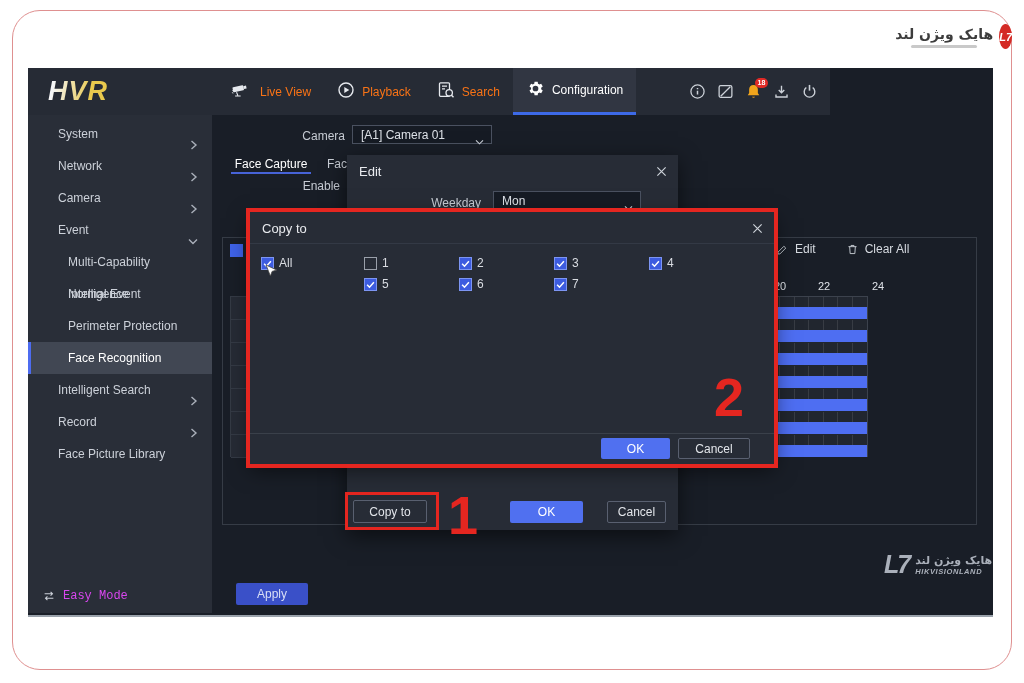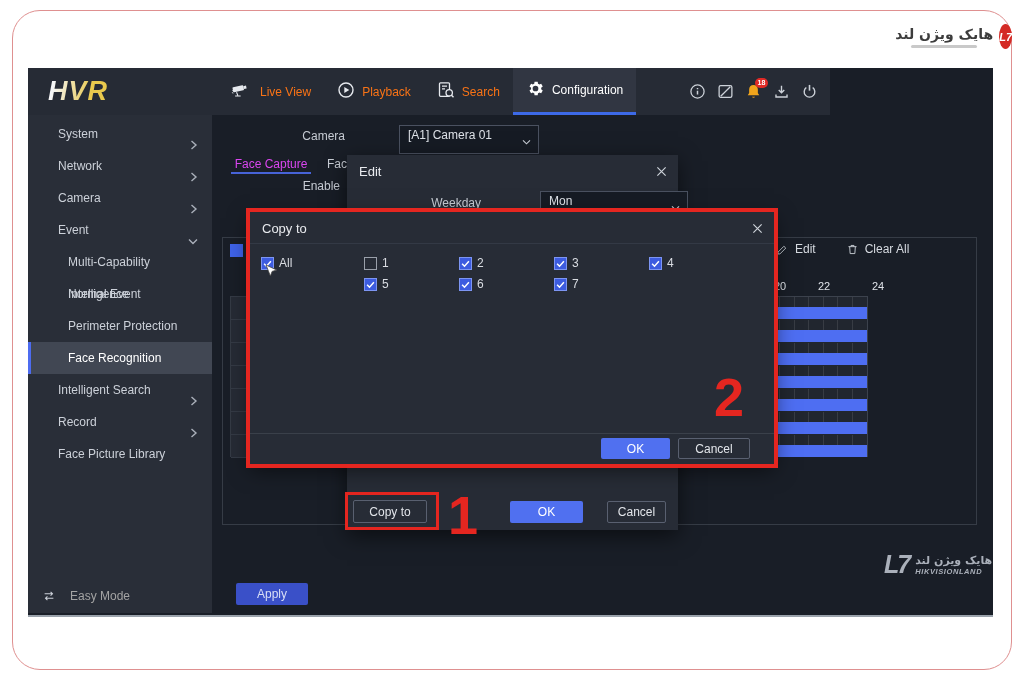--- a/index.html
+++ b/index.html
@@ -33,30 +33,30 @@
   .badge{position:absolute;top:-5px;right:-6px;min-width:11px;height:10px;border-radius:6px;background:#e02a26;
          color:#fff;font-size:7px;line-height:10px;text-align:center;padding:0 1px;font-weight:bold;}
 
   
   .sidebar{position:absolute;left:0;top:47px;width:184px;height:498px;background:#292e38;}
   .side-list{position:absolute;left:0;top:3px;right:0;}
   .side-item{position:relative;height:32px;line-height:32px;font-size:12px;color:#ccd1d9;padding-left:30px;cursor:pointer;box-sizing:border-box;}
   .side-item.lvl1{padding-left:40px;}
   .side-item.sel{background:#414753;border-left:3px solid #4d6cf0;padding-left:37px;color:#fff;}
   .side-item .chev{position:absolute;right:14px;top:12px;}
-  .easy{position:absolute;left:14px;bottom:10px;display:flex;align-items:center;gap:14px;font-size:12px;color:#a3a3a3;cursor:pointer;}
+  .easy{position:absolute;left:14px;bottom:10px;display:flex;align-items:center;gap:7px;font-size:12px;color:#d946ef;cursor:pointer;font-family:Liberation Mono, monospace;}
 
   
   .content{position:absolute;left:184px;top:47px;right:0;bottom:0;}
   .cam-label{position:absolute;left:240px;top:61px;width:77px;text-align:right;font-size:12px;color:#c6cbd3;}
-  .dd{position:absolute;height:29px;background:#161b24;border:1px solid #4a5160;box-sizing:border-box;
-      color:#dde1e7;font-size:12px;line-height:19px;padding-left:8px;cursor:pointer;margin-left:47px;}
+  .dd{position:absolute;height:19px;background:#161b24;border:1px solid #4a5160;box-sizing:border-box;
+      color:#dde1e7;font-size:12px;line-height:19px;padding-left:8px;cursor:pointer;}
   .dd .dchev{position:absolute;right:7px;top:7px;}
   .cam-dd{left:324px;top:57px;width:140px;}
-  .tab1{position:absolute;left:203px;top:89px;width:80px;text-align:center;font-size:12px;color:#d946ef;cursor:pointer;}
+  .tab1{position:absolute;left:203px;top:89px;width:80px;text-align:center;font-size:12px;color:#ffffff;cursor:pointer;}
   .tab1-under{position:absolute;left:203px;top:104px;width:80px;height:2px;background:#4763d8;}
   .tab2{position:absolute;left:299px;top:89px;width:21px;overflow:hidden;white-space:nowrap;font-size:12px;color:#c9ced6;cursor:pointer;}
   .enable-label{position:absolute;left:270px;top:111px;width:42px;text-align:right;font-size:12px;color:#c6cbd3;}
 
   .panel{position:absolute;left:194px;top:169px;width:755px;height:288px;border:1px solid #363c46;box-sizing:border-box;}
   .legend-swatch{position:absolute;left:202px;top:176px;width:13px;height:13px;background:#3f63e9;}
   .sched-actions{position:absolute;left:748px;top:174px;display:flex;align-items:center;gap:6px;font-size:12px;color:#d6dae0;}
   .sched-actions .gap{width:18px;}
   .ruler-label{position:absolute;top:212px;width:24px;text-align:center;font-size:11px;color:#dfe3e9;}
   .daycol{position:absolute;left:202px;top:228px;width:110px;height:161px;border:1px solid #343a45;box-sizing:border-box;}

